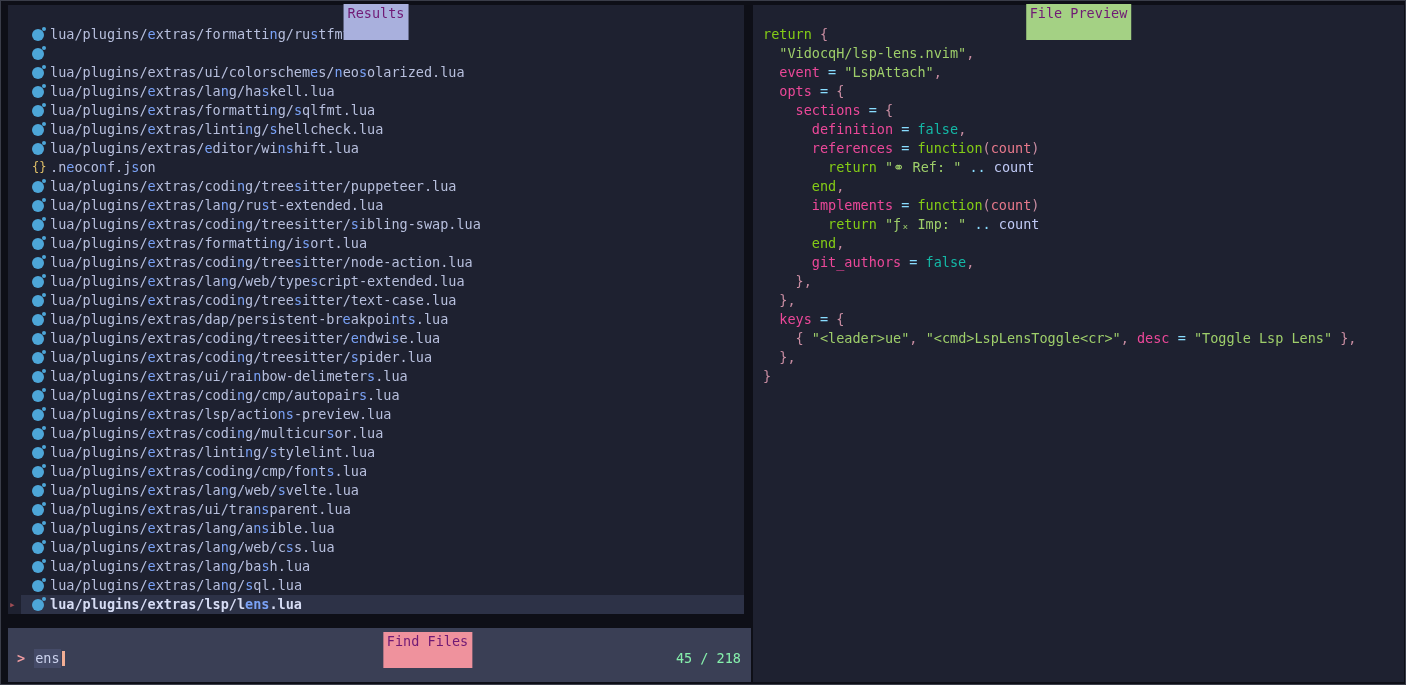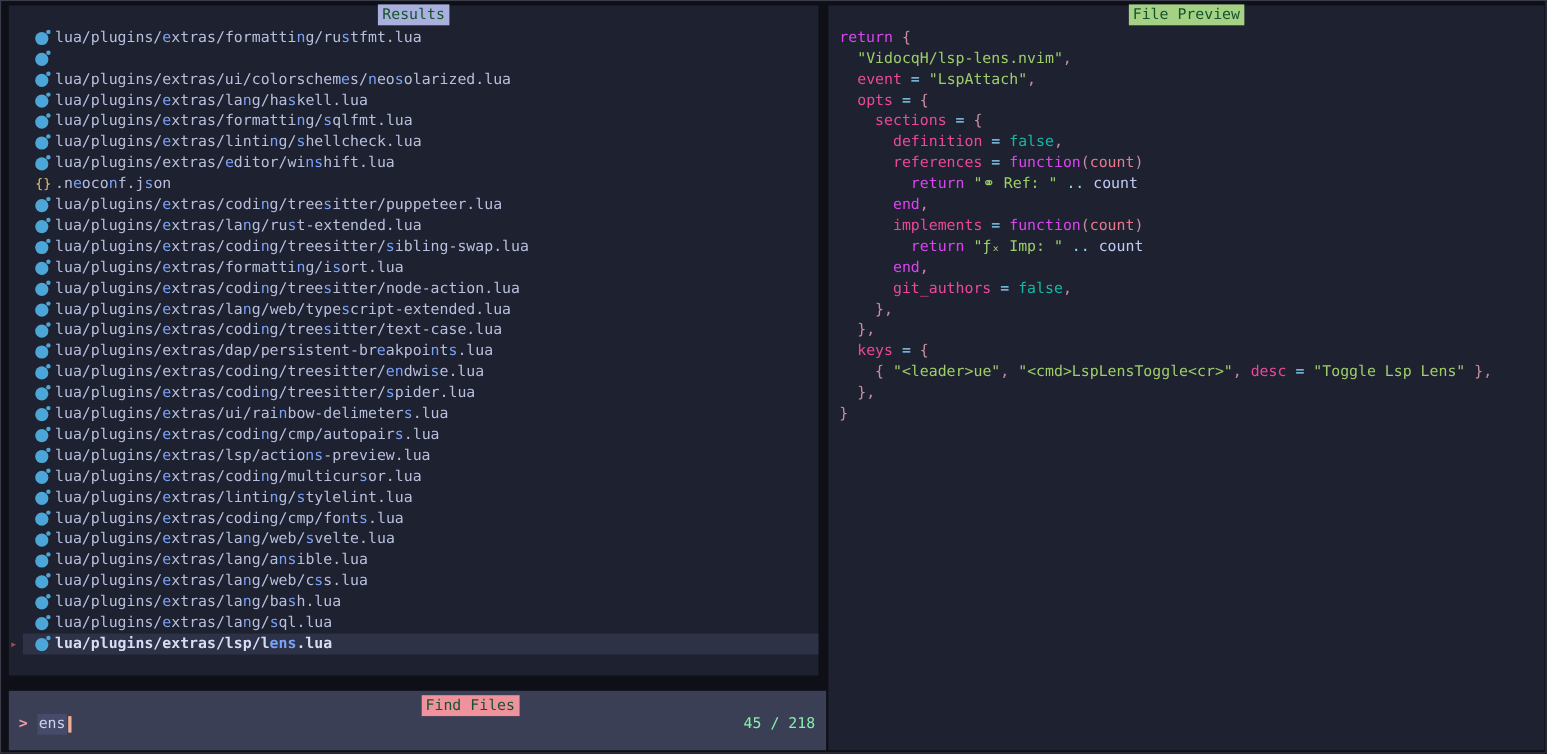--- a/index.html
+++ b/index.html
@@ -9,22 +9,22 @@
     background:#0e0f17; border:1px solid #3a3d49; overflow:hidden;
     font-size:13.5px; line-height:19px;
   }
   .win { position:absolute; background:#1e2130; }
   .results-win { left:7px; top:4px; width:736px; height:609px; }
   .preview-win { left:752px; top:4px; width:651px; height:677px; }
   .prompt-win  { left:7px; top:627px; width:743px; height:54px; background:#3a3f55; }
 
   .badge {
     position:absolute; left:50%; transform:translateX(-50%);
-    height:19px; line-height:19px; padding:0 4px;
-    color:#14532d; white-space:pre; z-index:3;
+    height:36px; line-height:19px; padding:0 4px;
+    color:#701a75; white-space:pre; z-index:3;
   }
   .badge-results { top:-1px; background:#a9b0dd; }
   .badge-preview { top:-1px; background:#a4d184; }
   .badge-prompt  { top:4px;  background:#ef929d;margin-left:48px; }
 
   .list { padding-top:20px; }
   .row {
     height:19px; display:flex; align-items:center;
     padding-left:24px; white-space:pre; color:#b7bfdd; position:relative;
   }
@@ -45,21 +45,21 @@
     content:""; position:absolute; top:-2px; right:-2px;
     width:4px; height:4px; border-radius:50%; background:#4da6d8;
   }
   .json-icon {
     flex:none; width:12px; margin-right:6px; color:#e0c069;
     font-size:12px; line-height:19px;
   }
 
   .code { padding:20px 0 0 10px; }
   .code-line { height:19px; white-space:pre; }
-  .c-kw    { color:#d946ef; }
+  .c-kw    { color:#84cc16; }
   .c-id    { color:#ec4899; }
   .c-str   { color:#9ece6a; }
   .c-bool  { color:#14b8a6; }
   .c-op    { color:#89ddff; }
   .c-brace { color:#c98da2; }
   .c-param { color:#e8798c; }
   .c-txt   { color:#c0caf5; }
 
   .prompt-line { position:absolute; left:9px; top:21px; height:19px; display:flex; align-items:center; }
   .chevron { color:#ee9ba1; font-weight:bold; margin-right:9px; }
@@ -93,20 +93,21 @@
         <div class="row"><span class="lua-icon"></span><span><span>lua/plugins/extras/dap/persistent-br</span><span class="hl">e</span><span>akpoi</span><span class="hl">n</span><span>t</span><span class="hl">s</span><span>.lua</span></span></div>
         <div class="row"><span class="lua-icon"></span><span><span>lua/plugins/extras/coding/treesitter/</span><span class="hl">en</span><span>dwi</span><span class="hl">s</span><span>e.lua</span></span></div>
         <div class="row"><span class="lua-icon"></span><span><span>lua/plugins/</span><span class="hl">e</span><span>xtras/codi</span><span class="hl">n</span><span>g/treesitter/</span><span class="hl">s</span><span>pider.lua</span></span></div>
         <div class="row"><span class="lua-icon"></span><span><span>lua/plugins/</span><span class="hl">e</span><span>xtras/ui/rai</span><span class="hl">n</span><span>bow-delimeter</span><span class="hl">s</span><span>.lua</span></span></div>
         <div class="row"><span class="lua-icon"></span><span><span>lua/plugins/</span><span class="hl">e</span><span>xtras/codi</span><span class="hl">n</span><span>g/cmp/autopair</span><span class="hl">s</span><span>.lua</span></span></div>
         <div class="row"><span class="lua-icon"></span><span><span>lua/plugins/</span><span class="hl">e</span><span>xtras/lsp/actio</span><span class="hl">ns</span><span>-preview.lua</span></span></div>
         <div class="row"><span class="lua-icon"></span><span><span>lua/plugins/</span><span class="hl">e</span><span>xtras/codi</span><span class="hl">n</span><span>g/multicur</span><span class="hl">s</span><span>or.lua</span></span></div>
         <div class="row"><span class="lua-icon"></span><span><span>lua/plugins/</span><span class="hl">e</span><span>xtras/linti</span><span class="hl">n</span><span>g/</span><span class="hl">s</span><span>tylelint.lua</span></span></div>
         <div class="row"><span class="lua-icon"></span><span><span>lua/plugins/</span><span class="hl">e</span><span>xtras/coding/cmp/fo</span><span class="hl">n</span><span>t</span><span class="hl">s</span><span>.lua</span></span></div>
         <div class="row"><span class="lua-icon"></span><span><span>lua/plugins/</span><span class="hl">e</span><span>xtras/la</span><span class="hl">n</span><span>g/web/</span><span class="hl">s</span><span>velte.lua</span></span></div>
+        <div class="row"><span class="lua-icon"></span><span><span>lua/plugins/</span><span class="hl">e</span><span>xtras/ui/tra</span><span class="hl">ns</span><span>parent.lua</span></span></div>
         <div class="row"><span class="lua-icon"></span><span><span>lua/plugins/</span><span class="hl">e</span><span>xtras/lang/a</span><span class="hl">ns</span><span>ible.lua</span></span></div>
         <div class="row"><span class="lua-icon"></span><span><span>lua/plugins/</span><span class="hl">e</span><span>xtras/la</span><span class="hl">n</span><span>g/web/c</span><span class="hl">s</span><span>s.lua</span></span></div>
         <div class="row"><span class="lua-icon"></span><span><span>lua/plugins/</span><span class="hl">e</span><span>xtras/la</span><span class="hl">n</span><span>g/ba</span><span class="hl">s</span><span>h.lua</span></span></div>
         <div class="row"><span class="lua-icon"></span><span><span>lua/plugins/</span><span class="hl">e</span><span>xtras/la</span><span class="hl">n</span><span>g/</span><span class="hl">s</span><span>ql.lua</span></span></div>
         <div class="row selected"><span class="sel-arrow">▸</span><span class="lua-icon"></span><span><span>lua/plugins/extras/lsp/l</span><span class="hl">ens</span><span>.lua</span></span></div>
       </div>
   </div>
 
   <div class="win preview-win">
     <div class="badge badge-preview">File Preview</div>

